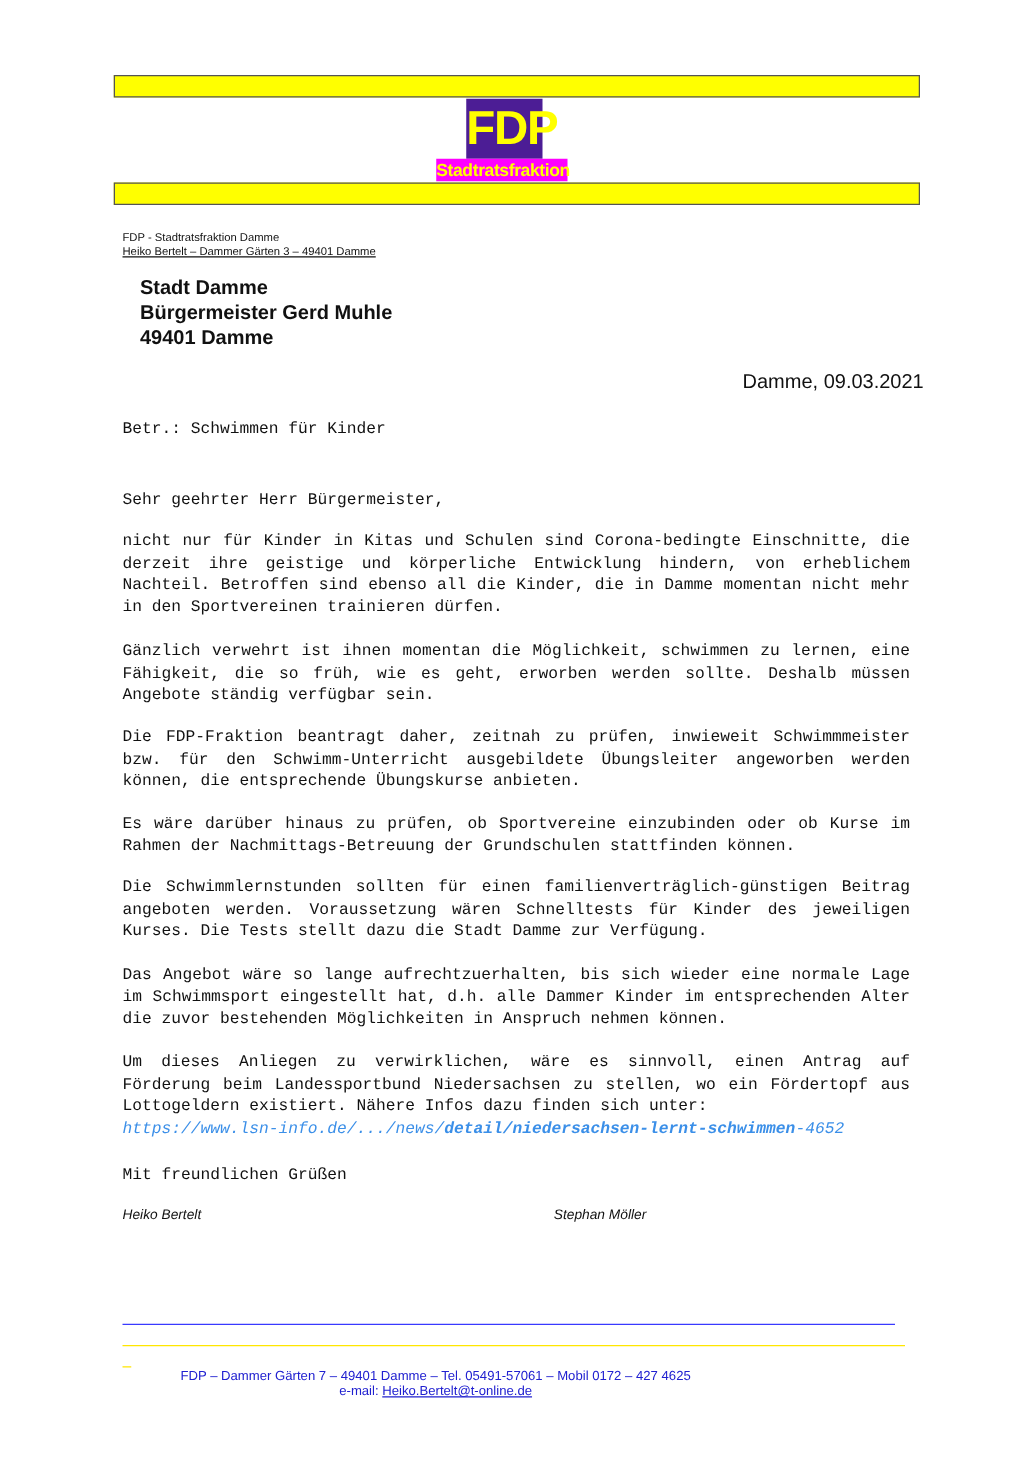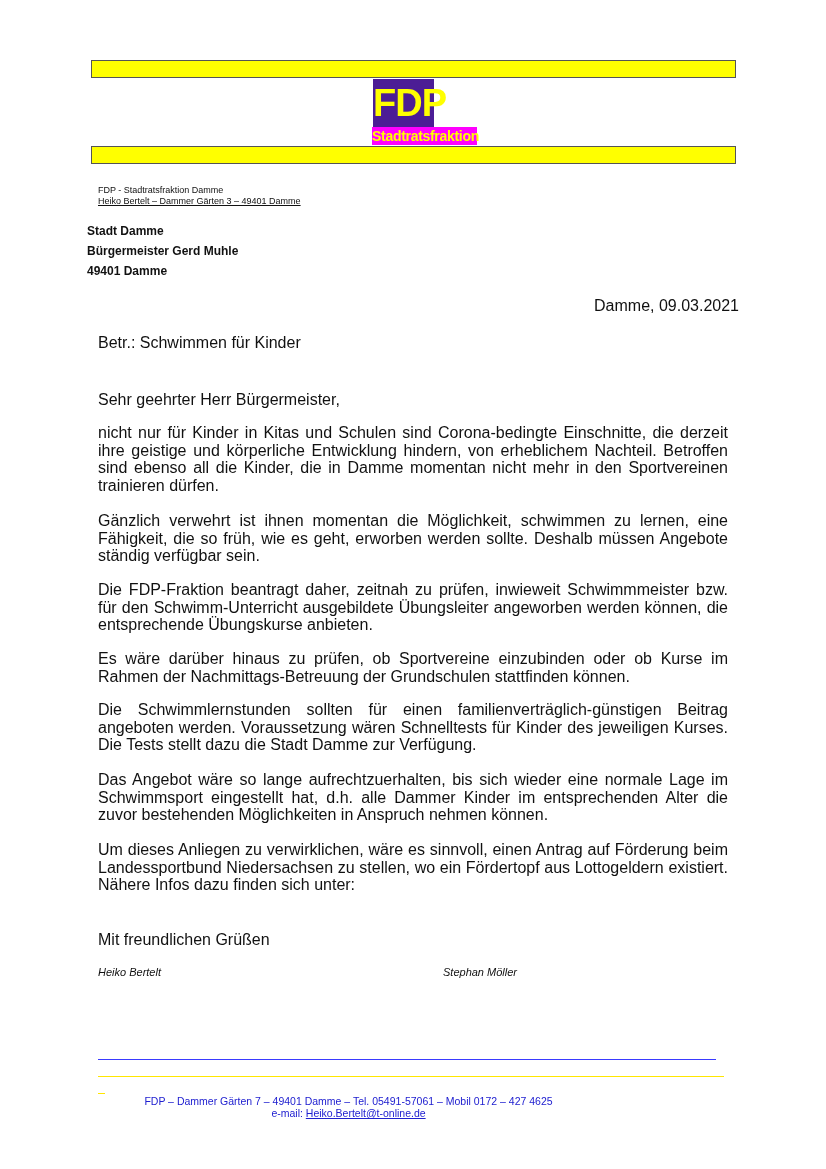--- a/index.html
+++ b/index.html
@@ -8,30 +8,30 @@
   .abs { position: absolute; }
   .yellow-bar { position: absolute; left: 91px; width: 645px; height: 18px;
                 background: #ffff00; border: 1px solid #555; box-sizing: border-box; }
   #bar-top { top: 60px; }
   #bar-bottom { top: 146px; }
   #logo-fdp { position: absolute; left: 373px; top: 79px; width: 61px; height: 48px;
               background: #4c1d95; color: #ffff00; font-weight: bold; font-size: 38px;
               line-height: 48px; text-align: center; letter-spacing: -1px; }
   #logo-sub { position: absolute; left: 349px; top: 127px; width: 105px; height: 18px;
               background: #ff00ff; color: #ffff00; font-weight: bold; font-size: 14px;
-              line-height: 18px; text-align: left; letter-spacing: -0.3px; margin-left: 23px; }
+              line-height: 18px; text-align: left; letter-spacing: -0.3px; }
   .sender { font-size: 9px; line-height: 11px; left: 98px; }
   #sender-line1 { top: 185px; }
   #sender-line2 { top: 196px; text-decoration: underline; }
-  .recipient { left: 87px; font-size: 12px; font-weight: bold; line-height: 20px; }
+  .recipient { left: 112px; font-size: 16px; font-weight: bold; line-height: 20px; }
   #recipient-name { top: 221px; }
   #recipient-title { top: 241px; }
   #recipient-city { top: 261px; }
   #date { top: 297px; right: 87px; font-size: 16px; }
-  .body-text { left: 98px; width: 630px; font-size: 16px; line-height: 17.6px; }
+  .body-text { left: 98px; width: 630px; font-size: 13px; line-height: 17.6px; font-family: Liberation Mono, monospace; }
   .justify { text-align: justify; text-align-last: left; }
   #subject { top: 334px; }
   #salutation { top: 391px; }
   #p1 { top: 424px; }
   #p2 { top: 512px; }
   #p3 { top: 581px; }
   #p4 { top: 650px; }
   #p5 { top: 701px; }
   #p6 { top: 771px; }
   #p7 { top: 841px; }
@@ -70,20 +70,21 @@
 <div class="abs body-text" id="salutation">Sehr geehrter Herr Bürgermeister,</div>
 
 <div class="abs body-text justify" id="p1">nicht nur für Kinder in Kitas und Schulen sind Corona-bedingte Einschnitte, die derzeit ihre geistige und körperliche Entwicklung hindern, von erheblichem Nachteil. Betroffen sind ebenso all die Kinder, die in Damme momentan nicht mehr in den Sportvereinen trainieren dürfen.</div>
 <div class="abs body-text justify" id="p2">Gänzlich verwehrt ist ihnen momentan die Möglichkeit, schwimmen zu lernen, eine Fähigkeit, die so früh, wie es geht, erworben werden sollte. Deshalb müssen Angebote ständig verfügbar sein.</div>
 <div class="abs body-text justify" id="p3">Die FDP-Fraktion beantragt daher, zeitnah zu prüfen, inwieweit Schwimmmeister bzw. für den Schwimm-Unterricht ausgebildete Übungsleiter angeworben werden können, die entsprechende Übungskurse anbieten.</div>
 <div class="abs body-text justify" id="p4">Es wäre darüber hinaus zu prüfen, ob Sportvereine einzubinden oder ob Kurse im Rahmen der Nachmittags-Betreuung der Grundschulen stattfinden können.</div>
 <div class="abs body-text justify" id="p5">Die Schwimmlernstunden sollten für einen familienverträglich-günstigen Beitrag angeboten werden. Voraussetzung wären Schnelltests für Kinder des jeweiligen Kurses. Die Tests stellt dazu die Stadt Damme zur Verfügung.</div>
 <div class="abs body-text justify" id="p6">Das Angebot wäre so lange aufrechtzuerhalten, bis sich wieder eine normale Lage im Schwimmsport eingestellt hat, d.h. alle Dammer Kinder im entsprechenden Alter die zuvor bestehenden Möglichkeiten in Anspruch nehmen können.</div>
 <div class="abs body-text" id="p7">
   <div class="justify">Um dieses Anliegen zu verwirklichen, wäre es sinnvoll, einen Antrag auf Förderung beim Landessportbund Niedersachsen zu stellen, wo ein Fördertopf aus Lottogeldern existiert. Nähere Infos dazu finden sich unter:</div>
+  <a class="link"><span>https://www.lsn-info.de/.../news/</span><b>detail/niedersachsen-lernt-schwimmen</b><span>-4652</span></a>
 </div>
 
 <div class="abs body-text" id="closing">Mit freundlichen Grüßen</div>
 <div class="abs sig" id="sig1">Heiko Bertelt</div>
 <div class="abs sig" id="sig2">Stephan Möller</div>
 
 <div class="abs" id="footer-line-blue"></div>
 <div class="abs" id="footer-line-yellow"></div>
 <div class="abs" id="footer-dash-yellow"></div>
 <div class="abs footer" id="footer-line1">FDP  – Dammer Gärten 7 – 49401 Damme – Tel. 05491-57061 –  Mobil  0172 – 427 4625</div>

